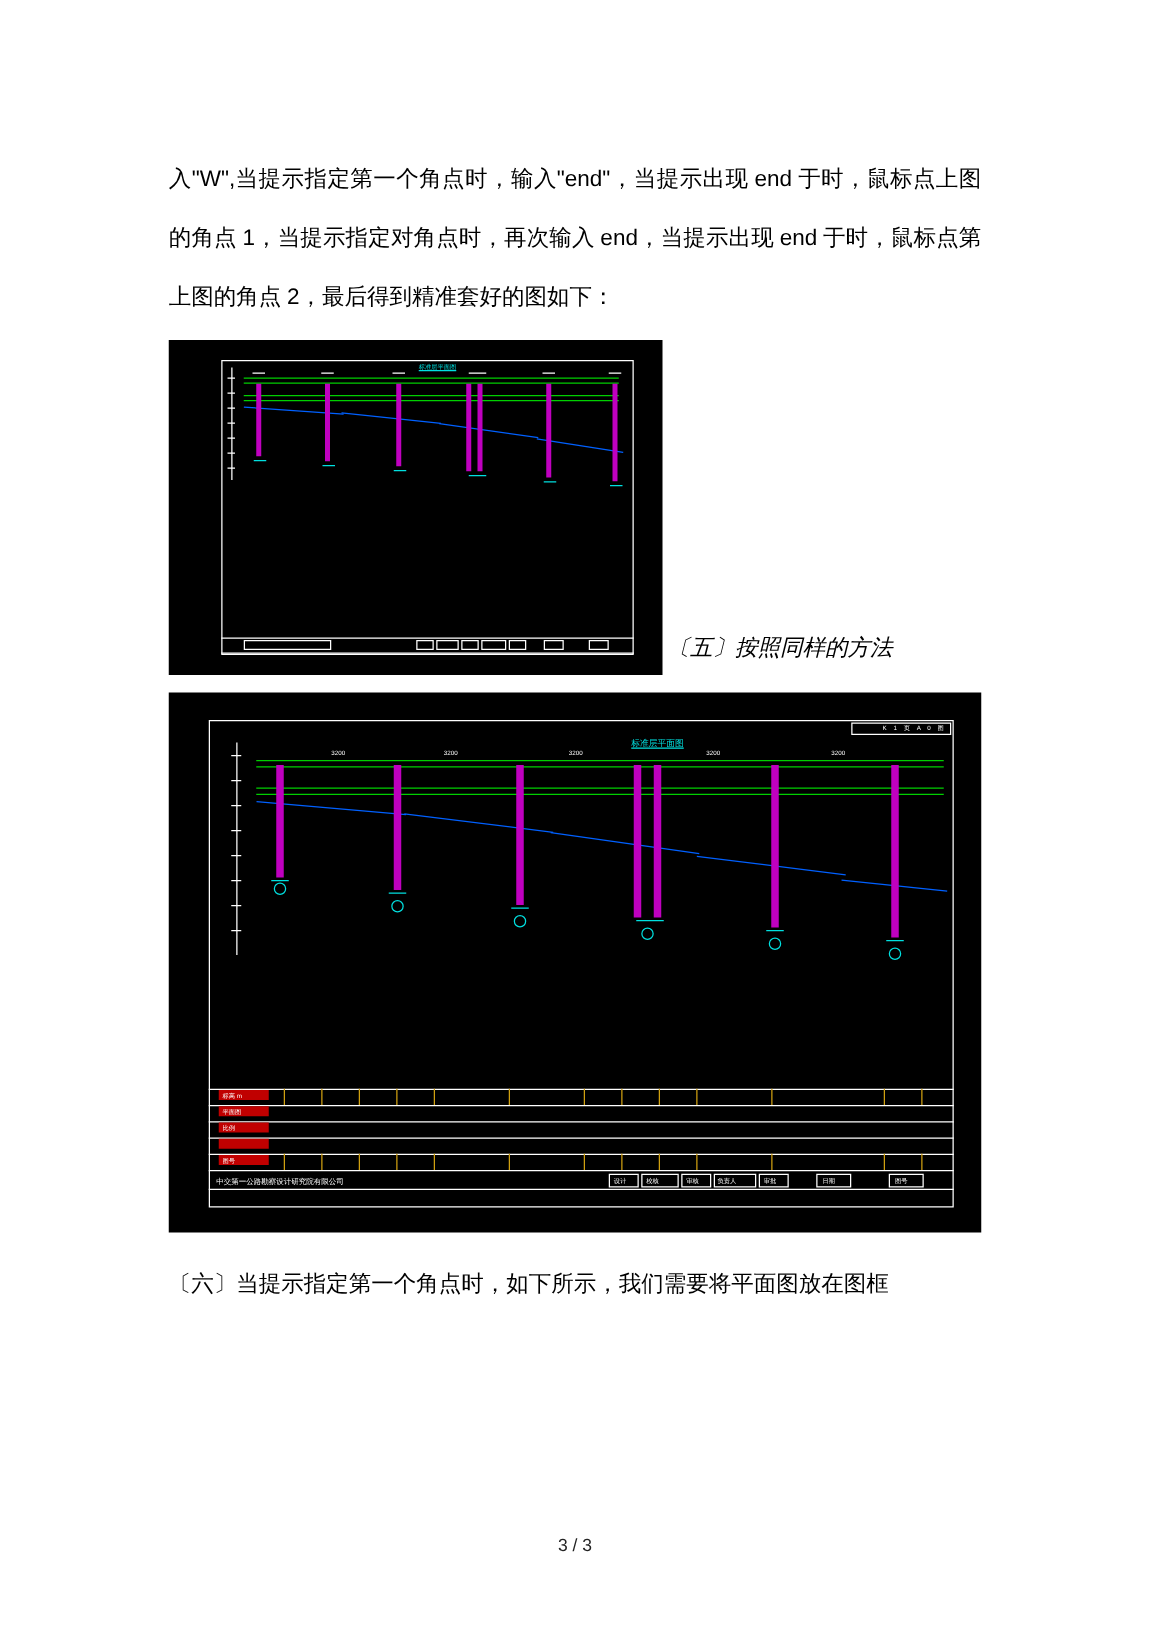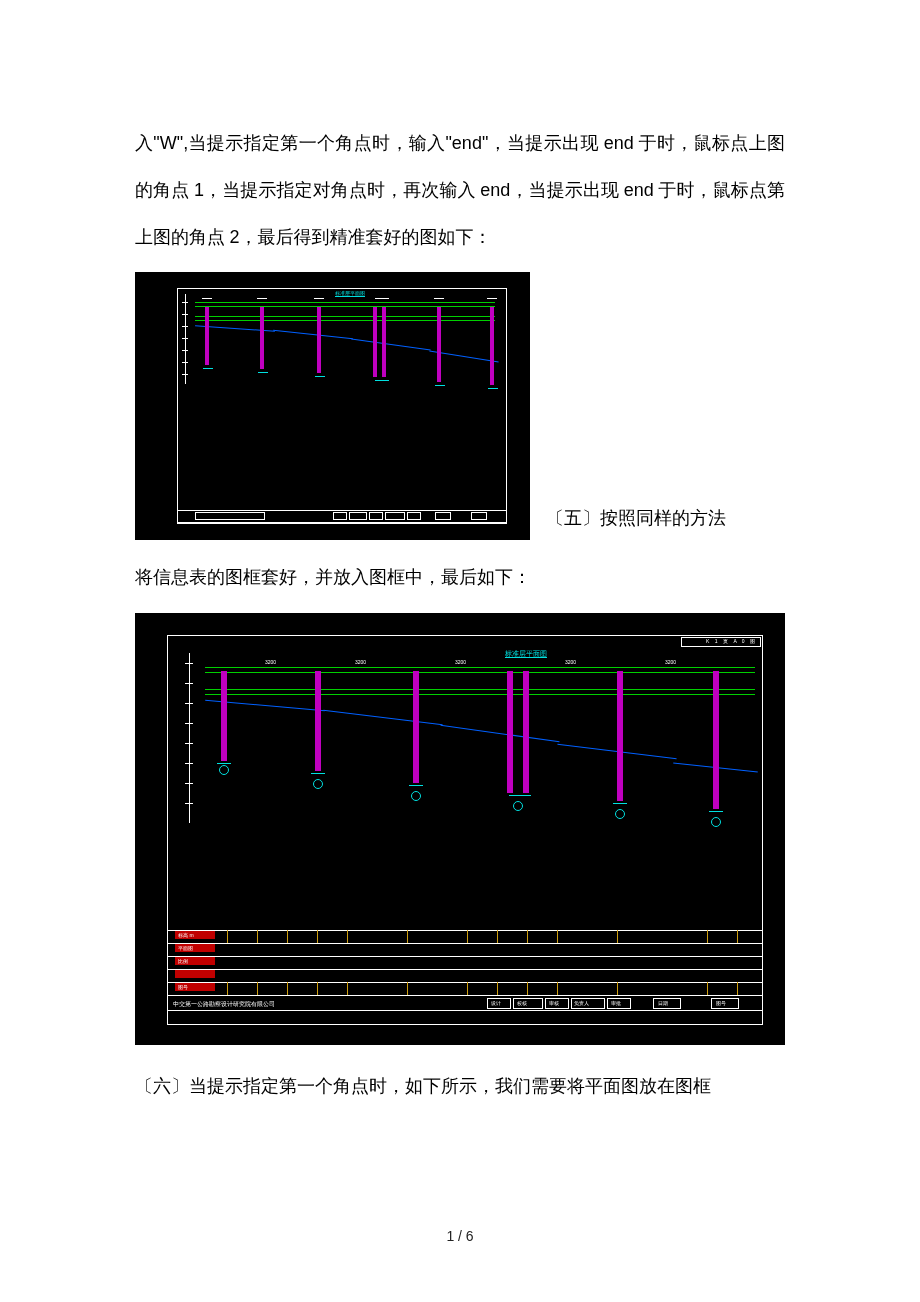--- a/index.html
+++ b/index.html
@@ -41,23 +41,24 @@
     position: absolute;
     border: 1px solid #fff;
   }
   .green-line { position: absolute; background: #00d000; }
   .cyan-line  { position: absolute; background: #00e0e0; }
   .blue-line  { position: absolute; background: #0060ff; }
   .mag-bar    { position: absolute; background: #c000c0; }
   .white-line { position: absolute; background: #fff; }
   .tb-cell    { position: absolute; border: 1px solid #fff; }
   .caption-1 {
-    margin-left: 16px;
+    margin-left: 4px;
     line-height: 2.2;
     padding-bottom: 2px;
+    font-style: italic;
   }
 
   
   .cad-wrapper-2 {
     margin: 12px 0 18px 0;
   }
   .cad-box-2 {
     width: 650px;
     height: 432px;
     background: #000;
@@ -163,21 +164,20 @@
       <div class="tb-cell" style="left:214px; top:240px; width:18px; height:8px;"></div>
       <div class="tb-cell" style="left:234px; top:240px; width:14px; height:8px;"></div>
       <div class="tb-cell" style="left:250px; top:240px; width:20px; height:8px;"></div>
       <div class="tb-cell" style="left:272px; top:240px; width:14px; height:8px;"></div>
       <div class="tb-cell" style="left:300px; top:240px; width:16px; height:8px;"></div>
       <div class="tb-cell" style="left:336px; top:240px; width:16px; height:8px;"></div>
     </div>
     <div class="caption-1">〔五〕按照同样的方法</div>
   </div>
 
-  <p class="body-text">将信息表的图框套好，并放入图框中，最后如下：</p>
 
   <div class="cad-wrapper-2">
     <div class="cad-box-2">
 
       <div class="cad-frame-1" style="left:32px; top:22px; width:596px; height:390px;"></div>
 
       <div class="tb-cell" style="right:24px; top:24px; width:80px; height:10px;"></div>
       <div class="small-white-label" style="right:28px; top:25px; letter-spacing:2px;">K 1 页 A 0 图</div>
 
       <div class="small-cyan-label" style="left:370px; top:36px; text-decoration:underline; font-size:7px;">标准层平面图</div>
@@ -301,13 +301,13 @@
         <div class="small-white-label" style="left:491px; top:70px;">日期</div>
         <div class="small-white-label" style="left:549px; top:70px;">图号</div>
       </div>
     </div>
   </div>
 
   <p class="body-text">〔六〕当提示指定第一个角点时，如下所示，我们需要将平面图放在图框</p>
 
 </div>
 
-<div class="page-number">1 / 6</div>
+<div class="page-number">3 / 3</div>
 
 </body></html>

